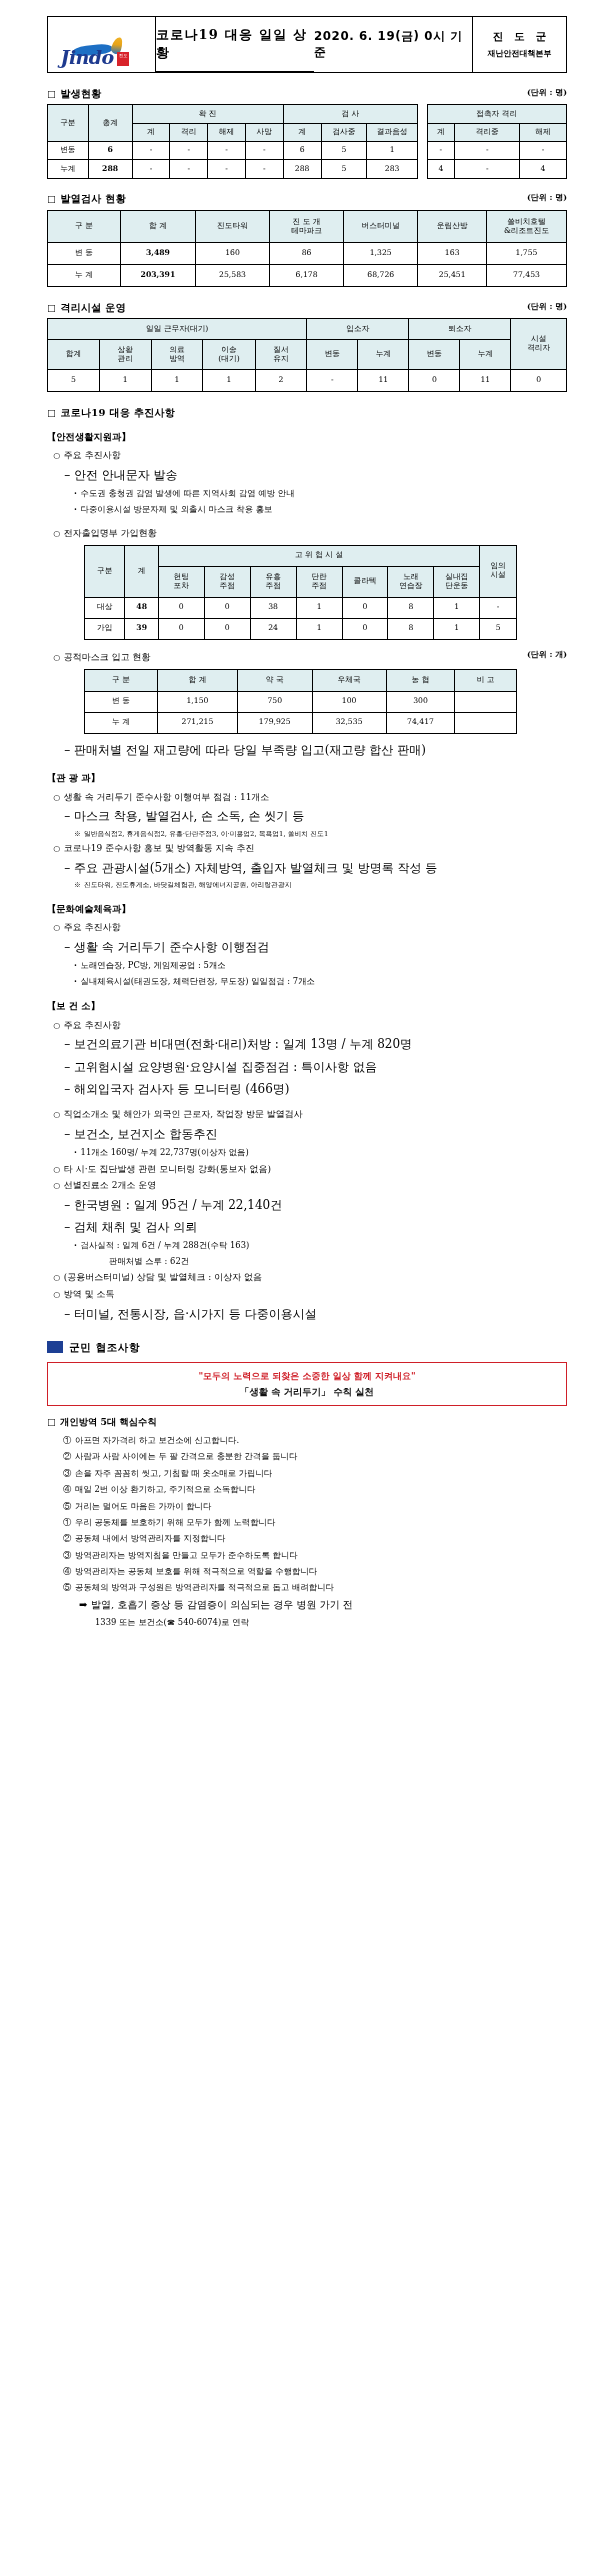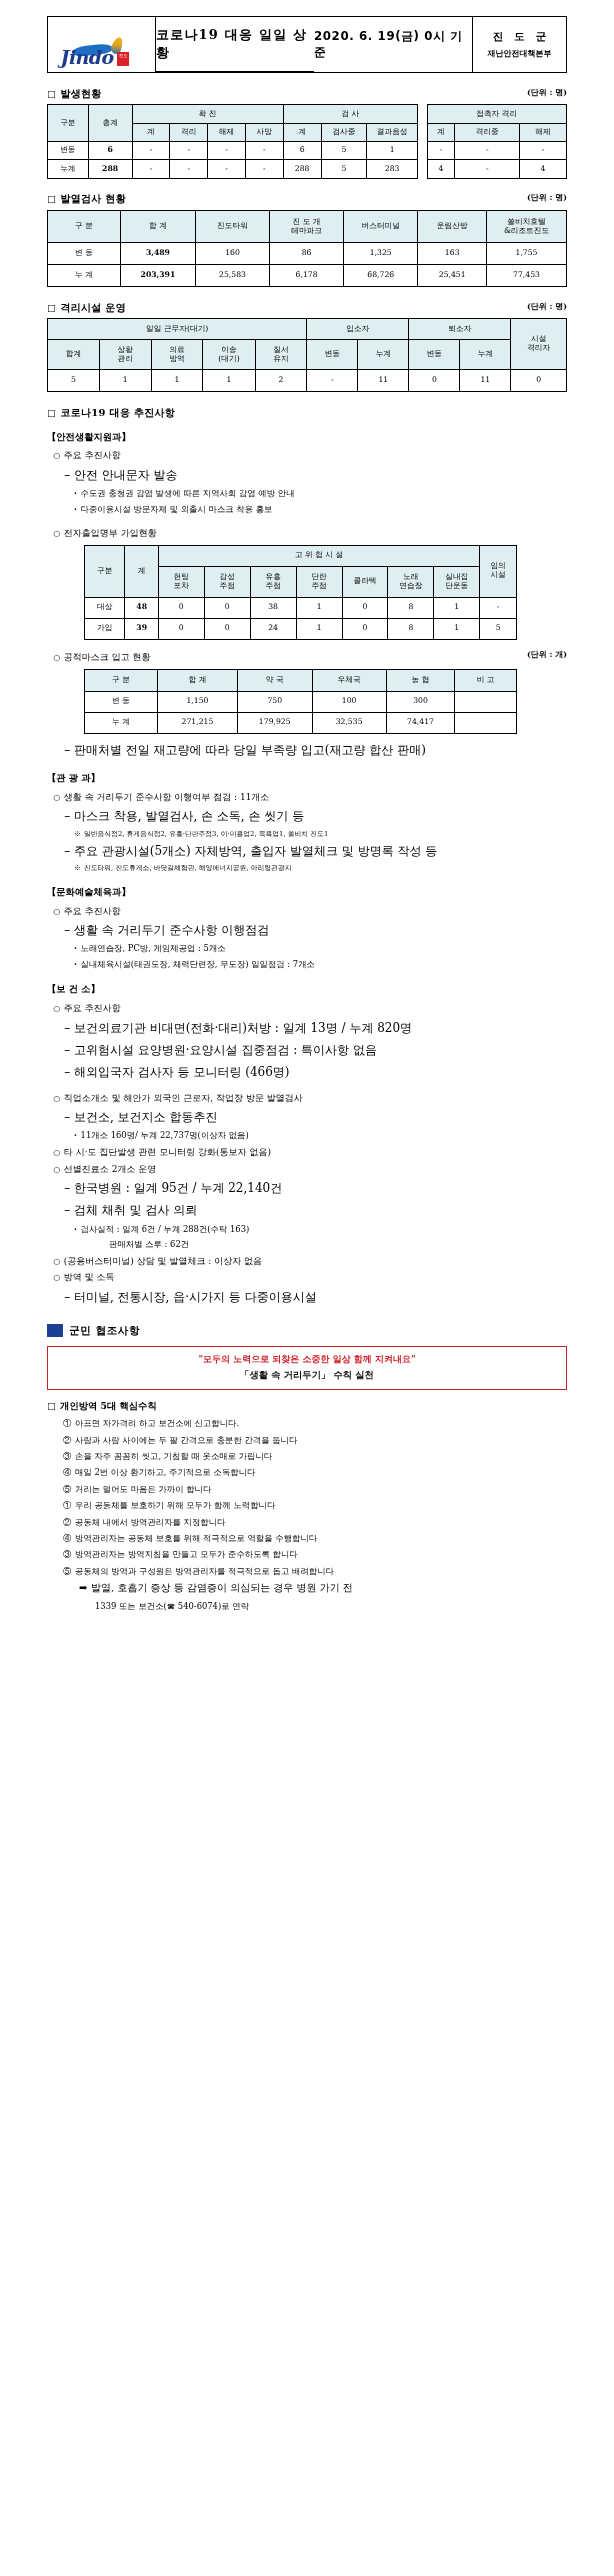--- a/index.html
+++ b/index.html
@@ -570,20 +570,21 @@
         </tr>
       </tbody>
     </table>
     <div class="l2" style="margin-top:5px">판매처별 전일 재고량에 따라 당일 부족량 입고(재고량 합산 판매)</div>
 
     <div class="dept">【관  광  과】</div>
     <ul class="plain">
       <li class="l1">생활 속 거리두기 준수사항 이행여부 점검 : 11개소</li>
       <li class="l2">마스크 착용, 발열검사, 손 소독, 손 씻기 등</li>
       <li class="note">일반음식점2, 휴게음식점2, 유흥·단란주점3, 이·미용업2, 목욕업1, 쏠비치 진도1</li>
+      <li class="l1">코로나19 준수사항 홍보 및 방역활동 지속 추진</li>
       <li class="l2">주요 관광시설(5개소) 자체방역, 출입자 발열체크 및 방명록 작성 등</li>
       <li class="note">진도타워, 진도휴게소, 바닷길체험관, 해양에너지공원, 아리랑관광지</li>
     </ul>
 
     <div class="dept">【문화예술체육과】</div>
     <ul class="plain">
       <li class="l1">주요 추진사항</li>
       <li class="l2">생활 속 거리두기 준수사항 이행점검</li>
       <li class="l3">노래연습장, PC방, 게임제공업 : 5개소</li>
       <li class="l3">실내체육시설(태권도장, 체력단련장, 무도장) 일일점검 : 7개소</li>
@@ -624,22 +625,22 @@
       <li class="rule"><span class="num">①</span><span>아프면 자가격리 하고 보건소에 신고합니다.</span></li>
       <li class="rule"><span class="num">②</span><span>사람과 사람 사이에는 두 팔 간격으로 충분한 간격을 둡니다</span></li>
       <li class="rule"><span class="num">③</span><span>손을 자주 꼼꼼히 씻고, 기침할 때 옷소매로 가립니다</span></li>
       <li class="rule"><span class="num">④</span><span>매일 2번 이상 환기하고, 주기적으로 소독합니다</span></li>
       <li class="rule"><span class="num">⑤</span><span>거리는 멀어도 마음은 가까이 합니다</span></li>
     </ul>
 
     <ul class="plain">
       <li class="rule"><span class="num">①</span><span>우리 공동체를 보호하기 위해 모두가 함께 노력합니다</span></li>
       <li class="rule"><span class="num">②</span><span>공동체 내에서 방역관리자를 지정합니다</span></li>
+      <li class="rule"><span class="num">③</span><span>방역관리자는 방역지침을 만들고 모두가 준수하도록 합니다</span></li>
       <li class="rule"><span class="num">④</span><span>방역관리자는 공동체 보호를 위해 적극적으로 역할을 수행합니다</span></li>
-      <li class="rule"><span class="num">③</span><span>방역관리자는 방역지침을 만들고 모두가 준수하도록 합니다</span></li>
       <li class="rule"><span class="num">⑤</span><span>공동체의 방역과 구성원은 방역관리자를 적극적으로 돕고 배려합니다</span></li>
       <li class="arrowline">발열, 호흡기 증상 등 감염증이 의심되는 경우 병원 가기 전</li>
       <li class="rule" style="margin-left:48px">1339 또는 보건소(☎ 540-6074)로 연락</li>
     </ul>
   </div>
 
 </div>
 
 
 </body></html>

